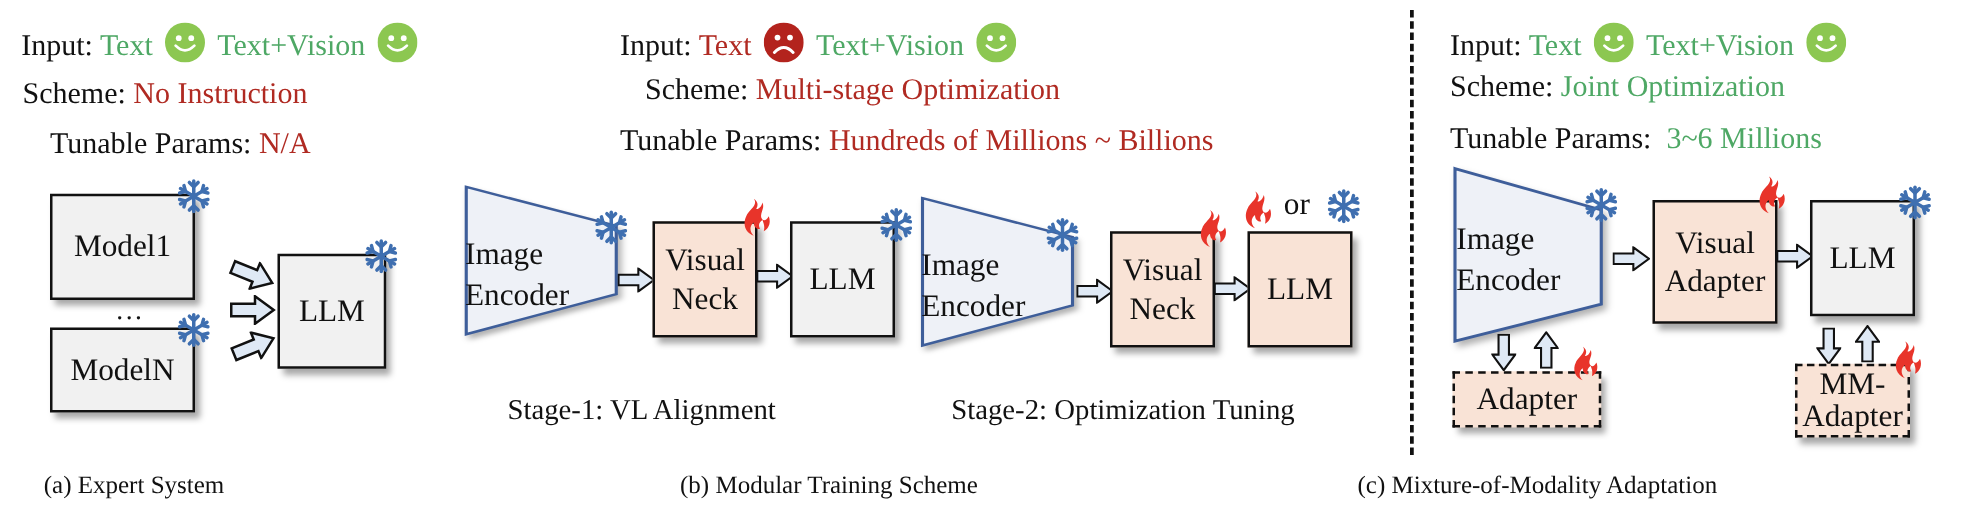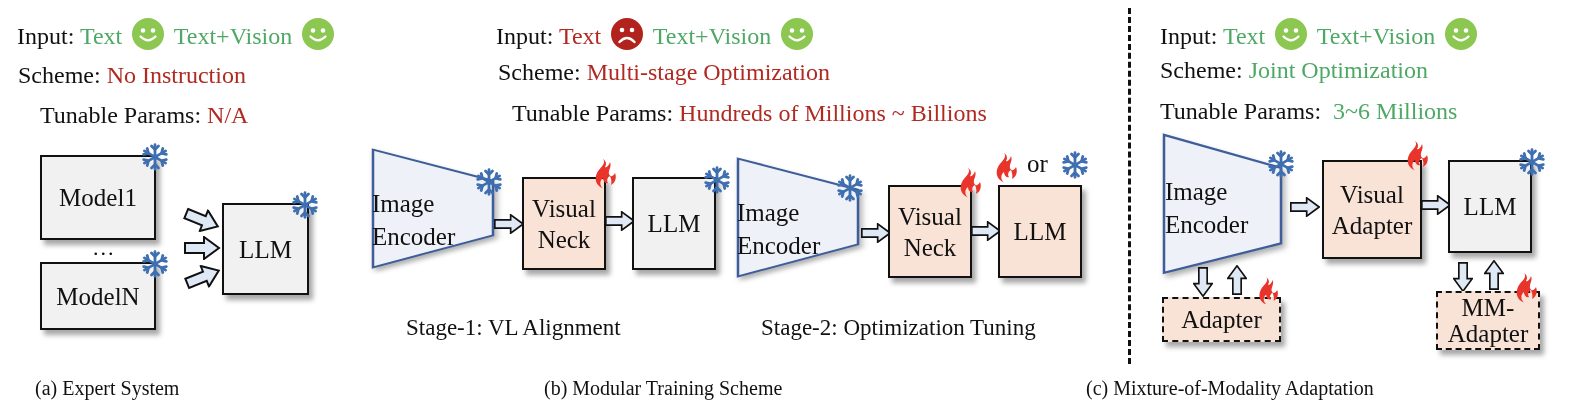--- a/index.html
+++ b/index.html
@@ -130,25 +130,25 @@
     <span>Input:</span>
     <span class="red">Text</span>
     <svg class="face">
         <use href="#sad"></use>
       </svg>
     <span class="green">Text+Vision</span>
     <svg class="face">
         <use href="#happy"></use>
       </svg>
   </div>
-  <div class="line" style="left:498px; top:58px;">
+  <div class="line" style="left:516px; top:58px;">
     <span>Scheme:</span>
     <span class="red">Multi-stage Optimization</span>
   </div>
-  <div class="line" style="left:512px; top:99px;">
+  <div class="line" style="left:496px; top:99px;">
     <span>Tunable Params:</span>
     <span class="red">Hundreds of  Millions ~ Billions</span>
   </div>
 
   <div>
     <svg class="icon" style="left:368px; top:148px;" width="130" height="120">
       <polygon points="5,2 125,42 125,112 5,153" transform="scale(1,0.78)" fill="#eef1f7" stroke="#3e5e9a" stroke-width="2.5" style="filter:drop-shadow(3px 4px 3px rgba(0,0,0,0.3));"></polygon>
     </svg>
     <div class="enc-text" style="left:372px; top:187px; width:118px;">
       <div>Image</div>
@@ -304,21 +304,21 @@
   <svg class="icon" style="left:1257px; top:277px;" width="22" height="28">
       <use href="#flame"></use>
     </svg>
 
   <svg class="icon" style="left:1453px; top:262px;" width="20" height="30">
       <use href="#arrowD"></use>
     </svg>
   <svg class="icon" style="left:1484px; top:260px;" width="20" height="30">
       <use href="#arrowU"></use>
     </svg>
-  <div class="box peach dashed" style="left:1436px; top:291px; width:104px; height:59px; line-height:26px;">
+  <div class="box peach dashed" style="left:1436px; top:291px; width:92px; height:59px; line-height:26px;">
     <div>
       <div>MM-</div>
       <div>Adapter</div>
     </div>
   </div>
   <svg class="icon" style="left:1514px; top:273px;" width="24" height="30">
       <use href="#flame"></use>
     </svg>
 
   <div class="caption" style="left:1086px; top:377px;">(c) Mixture-of-Modality Adaptation</div>

